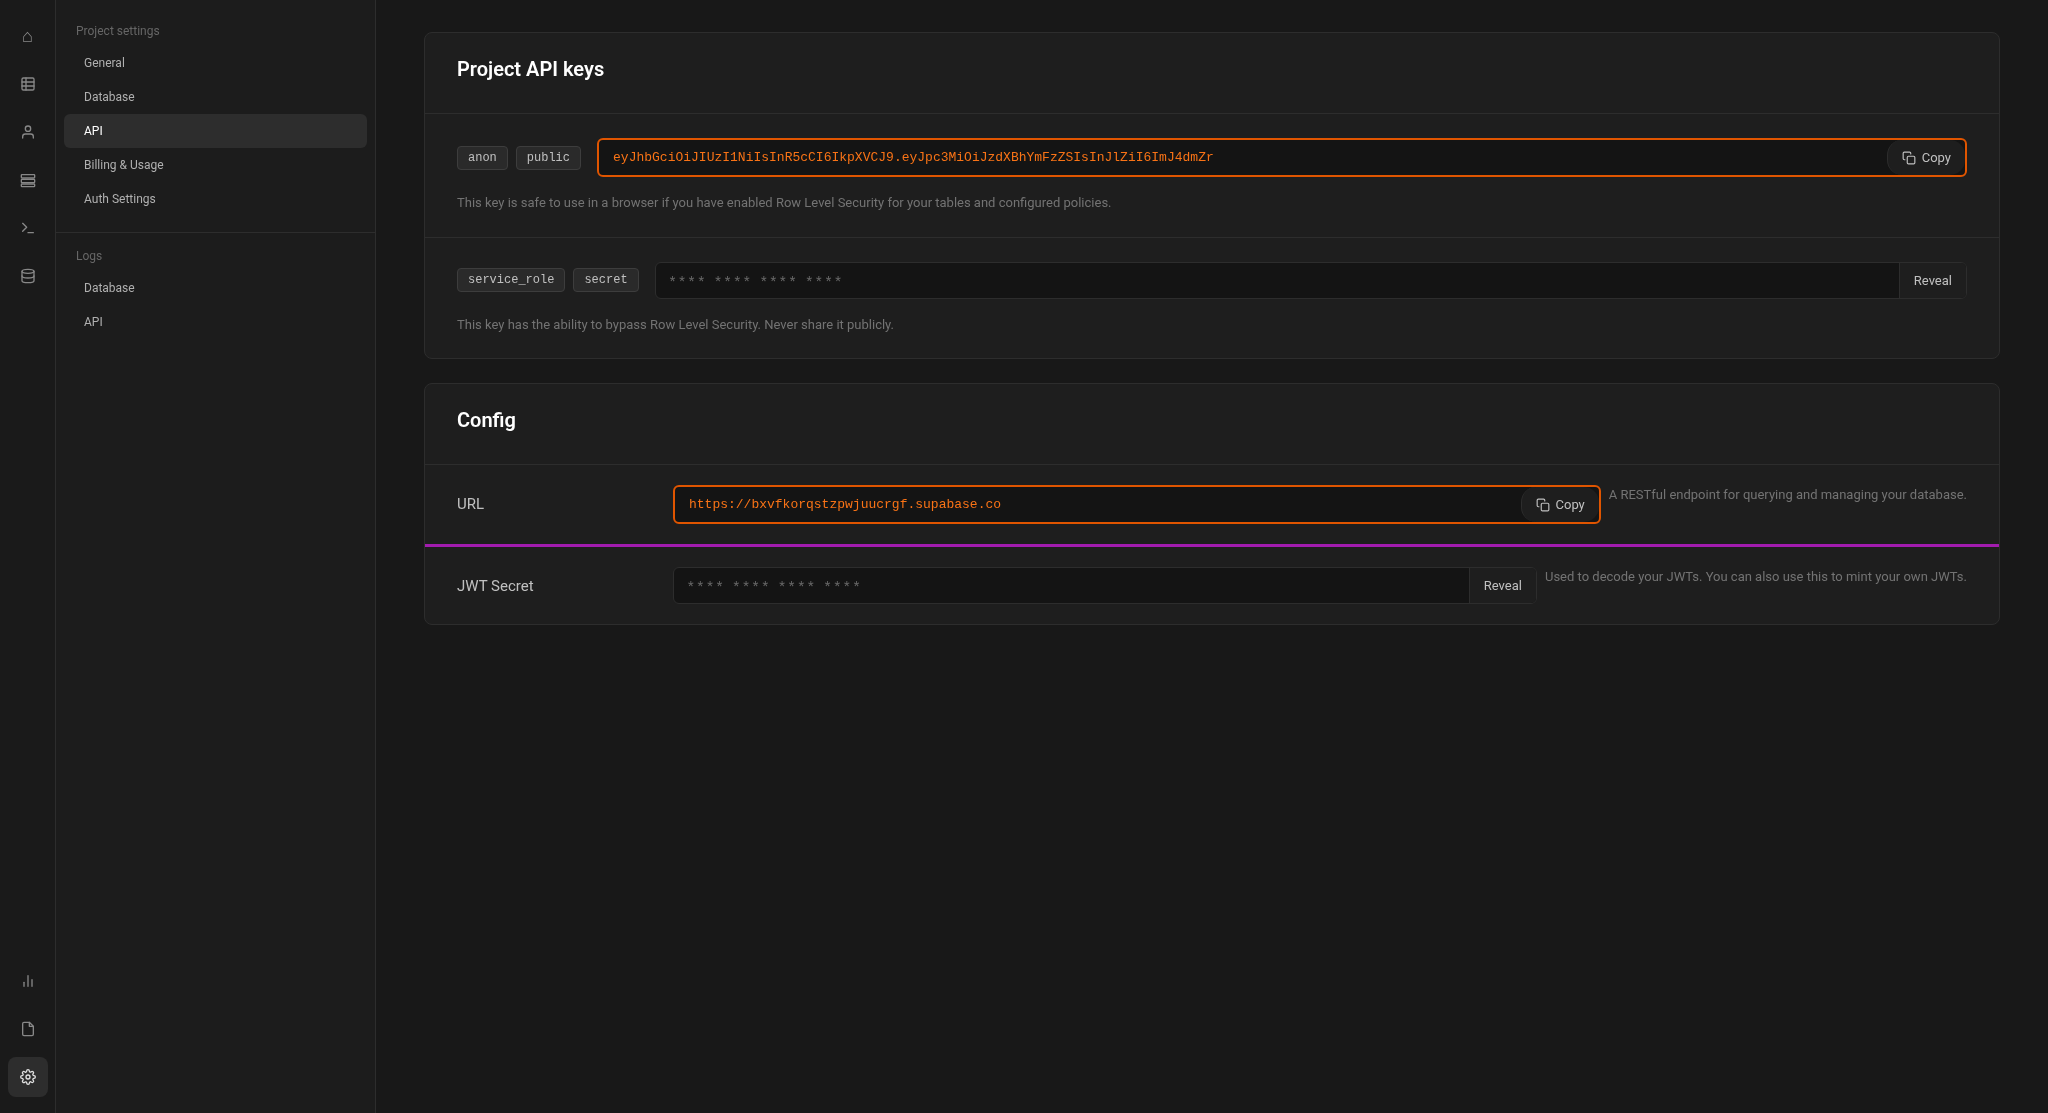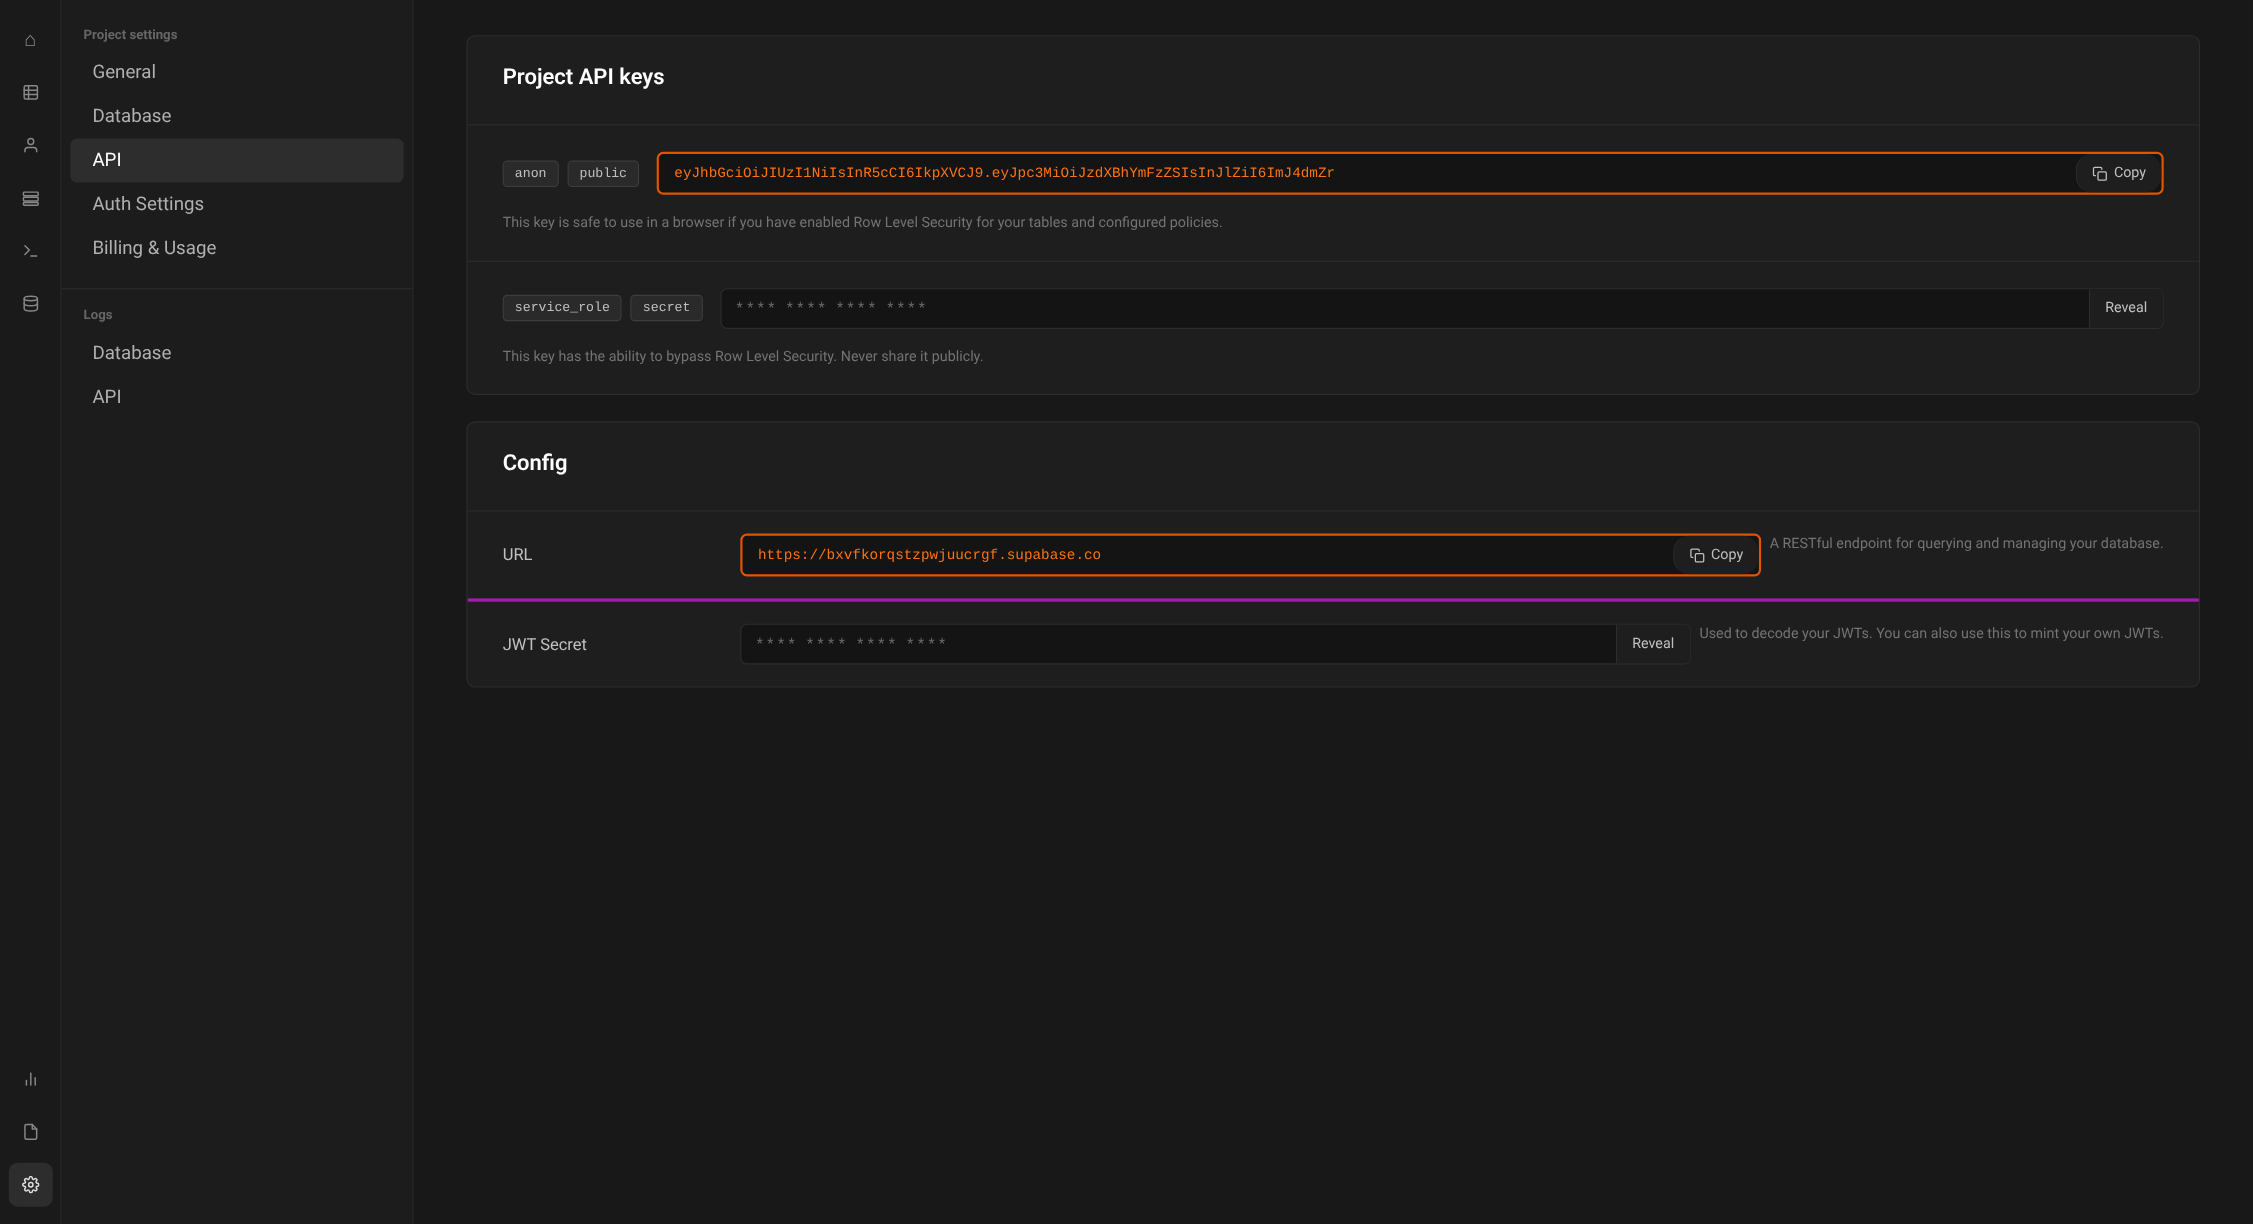--- a/index.html
+++ b/index.html
@@ -53,29 +53,28 @@
       padding: 24px 0;
       flex-shrink: 0;
     }
 
     .sidebar-section-label {
       font-size: 12px;
       color: #666;
       padding: 0 20px 8px 20px;
       text-transform: none;
       letter-spacing: 0;
-      font-weight: bold;
     }
 
     .sidebar-item {
       display: flex;
       align-items: center;
       padding: 10px 20px;
       cursor: pointer;
-      font-size: 17px;
+      font-size: 12px;
       color: #b0b0b0;
       border-radius: 6px;
       margin: 0 8px;
     }
 
     .sidebar-item.active {
       background: #2d2d2d;
       color: #ffffff;
     }
 
@@ -328,24 +327,24 @@
   <div class="sidebar-item">
     <span>General</span>
   </div>
   <div class="sidebar-item">
     <span>Database</span>
   </div>
   <div class="sidebar-item active">
     <span>API</span>
   </div>
   <div class="sidebar-item">
+    <span>Billing &amp; Usage</span>
+  </div>
+  <div class="sidebar-item">
     <span>Auth Settings</span>
-  </div>
-  <div class="sidebar-item">
-    <span>Billing &amp; Usage</span>
   </div>
 
   <div class="sidebar-divider"></div>
 
   <div class="sidebar-section-label">Logs</div>
 
   <div class="sidebar-item">
     <span>Database</span>
   </div>
   <div class="sidebar-item">

